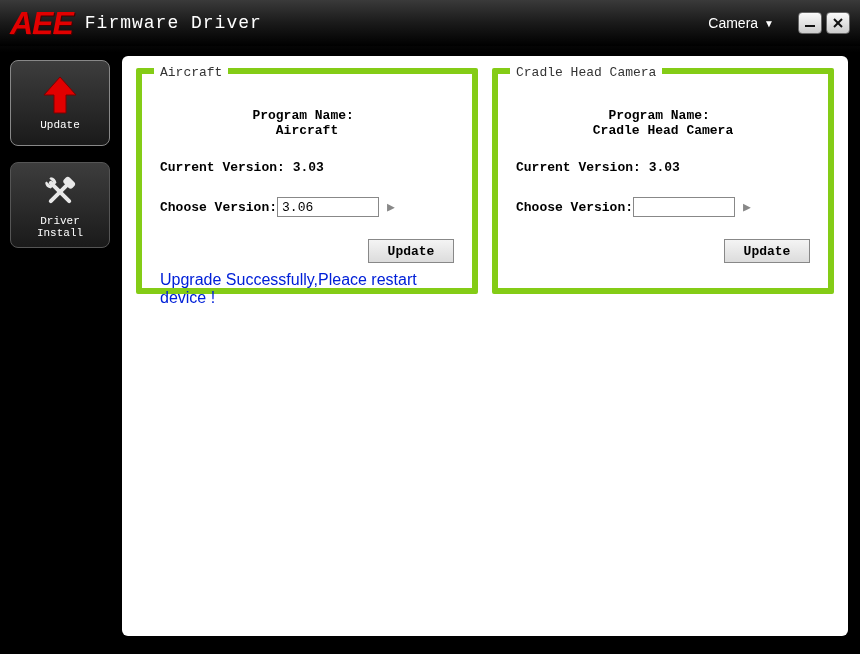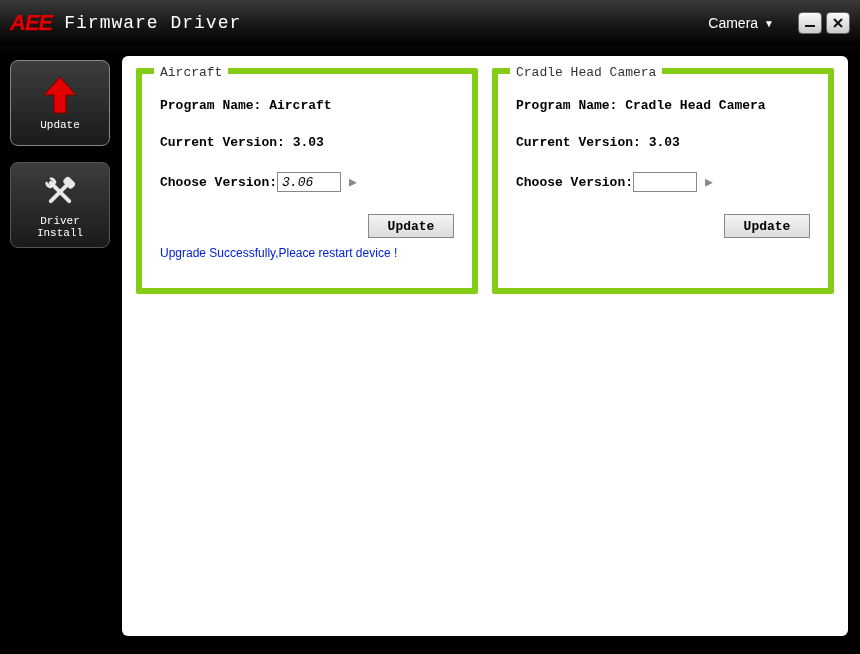--- a/index.html
+++ b/index.html
@@ -23,21 +23,21 @@
     }
     .titlebar {
       height: 46px;
       display: flex;
       align-items: center;
       padding: 0 10px;
       background: linear-gradient(to bottom, #3a3a3a 0%, #1a1a1a 50%, #000 100%);
     }
     .logo {
       font-family: "Arial Black", sans-serif;
-      font-size: 22px;
+      font-size: 32px;
       font-weight: 900;
       font-style: italic;
       color: #e20000;
       letter-spacing: -1px;
       margin-right: 12px;
       text-shadow: 1px 1px 0 #400;
     }
     .title {
       color: #fff;
       font-size: 18px;
@@ -149,37 +149,37 @@
       font-family: "Courier New", monospace;
       font-size: 13px;
       font-weight: bold;
       color: #000;
       margin-bottom: 22px;
       display: flex;
       align-items: center;
       flex-wrap: wrap;
     }
     .field-row.first {
-      margin-top: 0;
+      margin-top: 10px;
+      flex-direction: column;
     }
     .field-label {
       white-space: pre;
     }
     .field-value {
       white-space: pre;
     }
     .ver-input {
-      width: 64px;
+      width: 102px;
       height: 20px;
       border: 1px solid #888;
       font-family: "Courier New", monospace;
       font-size: 13px;
       padding: 0 4px;
       margin-left: 0px;
-      font-style: italic;
     }
     .arrow-btn {
       margin-left: 8px;
       color: #888;
       font-size: 13px;
       cursor: pointer;
       user-select: none;
     }
     .update-row {
       display: flex;
@@ -192,21 +192,21 @@
       height: 24px;
       background: linear-gradient(to bottom, #f4f4f4, #dcdcdc);
       border: 1px solid #888;
       font-family: "Courier New", monospace;
       font-size: 13px;
       font-weight: bold;
       cursor: pointer;
     }
     .status-msg {
       color: #0020d8;
-      font-size: 12px;
+      font-size: 16px;
       font-family: Arial, sans-serif;
       margin-top: 4px;
     }
   </style>
 </head>
 <body>
 
 <div class="window">
   <div class="titlebar">
     <div class="logo">AEE</div>

